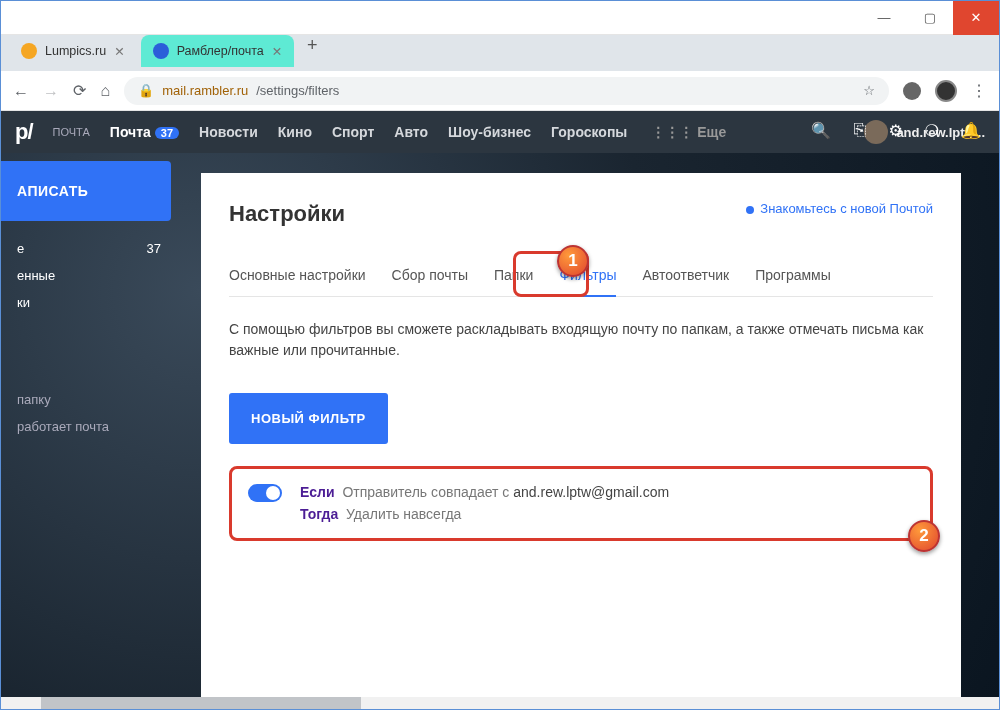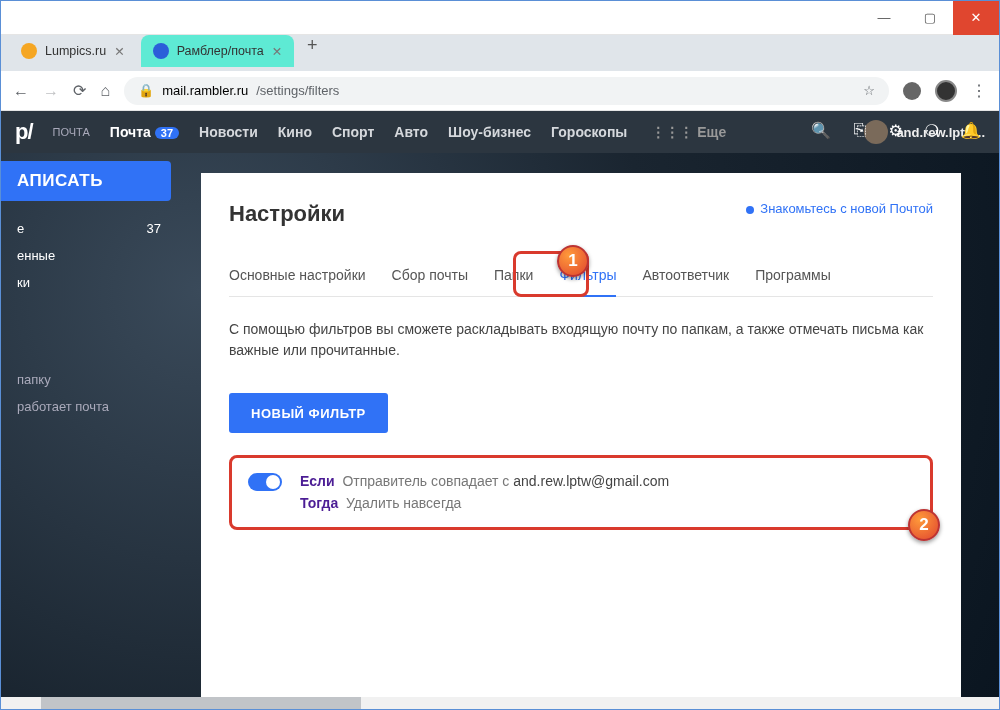--- a/index.html
+++ b/index.html
@@ -10,52 +10,52 @@
 .win-close{background:#e0462f;color:#fff}
 .tabstrip{display:flex;align-items:flex-start;height:36px;background:#e0e5ea;padding-left:8px}
 .tab{display:flex;align-items:center;height:32px;padding:0 12px;border-radius:8px 8px 0 0;margin-right:4px;gap:8px;font-size:12.5px;color:#333}
 .tab.active{background:#5eead4}
 .tab-favi{width:16px;height:16px;border-radius:50%}
 .tab-close{color:#777}
 .newtab{width:28px;text-align:center;font-size:18px;color:#555}
 .addrbar{display:flex;align-items:center;height:40px;background:#fff;padding:0 12px;gap:14px;border-bottom:1px solid #e5e5e5}
 .nav-ico{color:#5f6368;font-size:16px}
 .url{flex:1;display:flex;align-items:center;height:28px;border-radius:14px;background:#f1f3f4;padding:0 14px;font-size:13px;color:#5f6368;gap:8px}
-.url .host{color:#000000}
+.url .host{color:#a16207}
 .ext-ico{width:18px;height:18px;border-radius:50%;background:#666}
 .avatar{width:22px;height:22px;border-radius:50%;background:#333;border:2px solid #888}
 .content{position:relative;height:600px;overflow:hidden}
 .page-bg{position:absolute;inset:0;background:radial-gradient(circle at 20% 30%,#3a4a5a 0%,#1a2530 50%,#0a1520 100%)}
 .page-bg::before{content:"";position:absolute;inset:0;background:radial-gradient(circle at 70% 40%,rgba(255,220,150,.35) 2px,transparent 60px),radial-gradient(circle at 85% 60%,rgba(255,200,100,.25) 2px,transparent 40px),radial-gradient(circle at 30% 70%,rgba(255,255,255,.15) 2px,transparent 50px)}
 .topnav{position:relative;display:flex;align-items:center;height:42px;background:#2c3640;padding:0 14px;gap:20px;color:#d5d8dc;font-size:14px;font-weight:600}
 .logo{font-size:22px;font-weight:800;color:#fff;letter-spacing:-1px}
 .logo-sub{font-size:11px;font-weight:400;color:#aab}
 .nav-link{cursor:pointer}
 .nav-active{color:#fff}
 .badge{display:inline-block;background:#3072f6;color:#fff;border-radius:9px;padding:0 6px;font-size:11px;margin-left:4px}
 .nav-more{margin-left:4px;color:#999}
 .nav-spacer{flex:1}
 .user-chip{display:flex;align-items:center;gap:8px;color:#eee;font-size:13px}
 .user-ava{width:24px;height:24px;border-radius:50%;background:#7a6a5a}
 .appbody{position:relative;display:flex;height:558px}
 .sidebar{width:180px;padding-top:8px;color:#fff;font-size:13px}
-.compose{background:#3072f6;color:#fff;border:none;height:40px;width:170px;font-size:17px;font-weight:600;letter-spacing:.5px;margin-bottom:14px;text-align:left;padding-left:16px;border-radius:0 4px 4px 0}
+.compose{background:#3072f6;color:#fff;border:none;height:60px;width:170px;font-size:14px;font-weight:600;letter-spacing:.5px;margin-bottom:14px;text-align:left;padding-left:16px;border-radius:0 4px 4px 0}
 .sb-item{padding:6px 0 6px 16px;display:flex;justify-content:space-between;padding-right:20px}
 .sb-muted{color:#aab}
 .toolbar{position:absolute;top:10px;right:18px;display:flex;gap:22px;color:#fff;z-index:3}
 .tool-ico{font-size:16px}
 .panel{position:relative;flex:1;background:#fff;margin:20px 20px 0 20px;padding:28px 28px;color:#333;max-width:760px;min-height:420px}
 .panel h1{margin:0 0 30px;font-size:22px;font-weight:600}
 .new-mail{position:absolute;top:28px;right:28px;font-size:13px;color:#3072f6}
 .new-mail::before{content:"";display:inline-block;width:8px;height:8px;border-radius:50%;background:#3072f6;margin-right:6px;vertical-align:middle}
 .tabsrow{position:relative;display:flex;gap:26px;border-bottom:1px solid #e5e5e5;margin-bottom:22px;font-size:14px}
 .ptab{padding:10px 0 12px;color:#555;cursor:pointer}
 .ptab.active{color:#3072f6;border-bottom:2px solid #3072f6;margin-bottom:-1px}
 .desc{font-size:14px;color:#444;line-height:1.5;margin-bottom:32px}
-.newfilter{background:#3072f6;color:#fff;border:none;height:40px;padding:0 22px;font-size:13px;font-weight:600;letter-spacing:.5px;border-radius:3px}
+.newfilter{background:#3072f6;color:#fff;border:none;height:51px;padding:0 22px;font-size:13px;font-weight:600;letter-spacing:.5px;border-radius:3px}
 .filter-card{margin-top:22px;border:3px solid #d93a2d;border-radius:8px;padding:12px 16px;display:flex;gap:18px;align-items:flex-start;position:relative}
 .toggle{width:34px;height:18px;background:#3072f6;border-radius:10px;position:relative;margin-top:3px;flex-shrink:0}
 .toggle::after{content:"";position:absolute;right:2px;top:2px;width:14px;height:14px;background:#fff;border-radius:50%}
 .filter-text{font-size:14px;color:#777;line-height:1.6}
 .filter-text b{color:#4c1d95;font-weight:700}
 .filter-text .val{color:#444}
 .callout{position:absolute;width:32px;height:32px;border-radius:50%;background:radial-gradient(circle at 35% 30%,#ff9a3a,#e0462f);border:2px solid #b33;color:#fff;font-weight:700;display:flex;align-items:center;justify-content:center;font-size:17px;box-shadow:0 2px 4px rgba(0,0,0,.4)}
 .c1{top:-12px;left:328px}
 .c2{bottom:-14px;right:-10px}
 .hi-tab{position:absolute;top:-6px;left:284px;width:76px;height:46px;border:3px solid #d93a2d;border-radius:8px;pointer-events:none}

